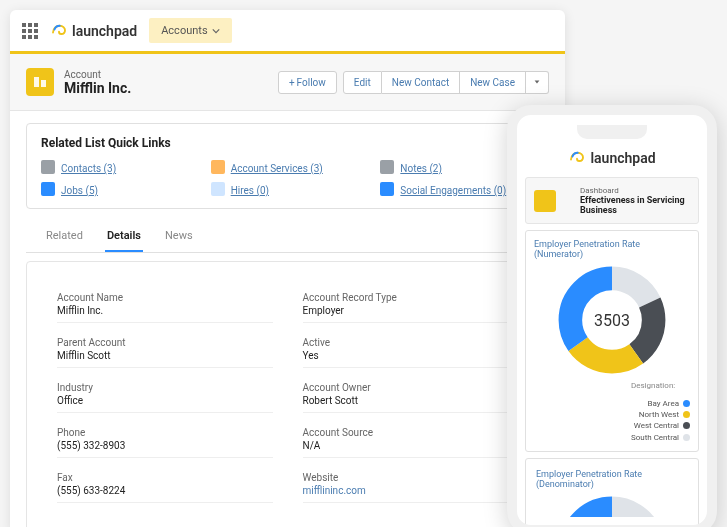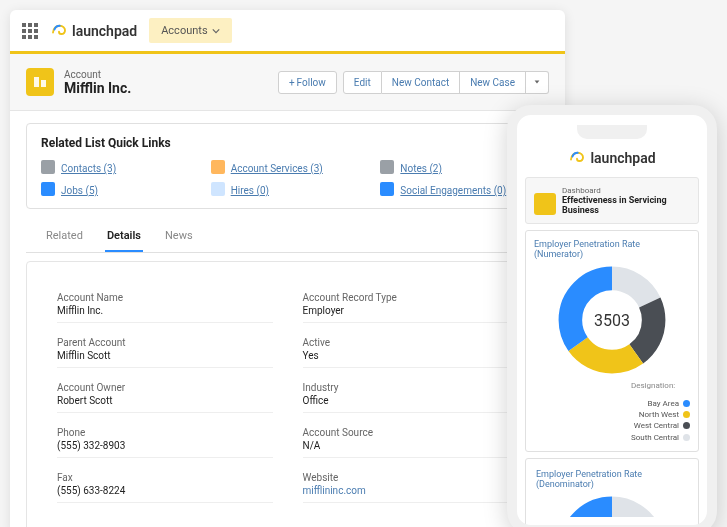--- a/index.html
+++ b/index.html
@@ -38,21 +38,21 @@
 .tab{font-size:11px;color:#888;padding:8px 2px;cursor:pointer;border-bottom:2px solid transparent}
 .tab.active{color:#222;font-weight:600;border-bottom-color:#2a8cff}
 .details{margin:8px 16px 16px;border:1px solid #e5e5e5;border-radius:4px;padding:30px;display:grid;grid-template-columns:1fr 1fr;gap:14px 30px}
 .field{border-bottom:1px solid #eee;padding-bottom:6px}
 .field-label{font-size:10px;color:#666;margin-bottom:2px}
 .field-value{font-size:10px;color:#222}
 .field-value.link{color:#4a7cb0}
 .phone{position:absolute;right:10px;top:105px;width:210px;height:430px;background:#fff;border-radius:24px;box-shadow:0 4px 24px rgba(0,0,0,0.18);padding:10px 8px 0;border:10px solid #f0f0f0;overflow:hidden}
 .phone-notch{width:70px;height:14px;background:#f0f0f0;border-radius:0 0 10px 10px;margin:0 auto -2px}
 .phone-logo{display:flex;justify-content:center;align-items:center;padding:12px 0 10px;gap:4px;font-weight:600;color:#333;font-size:14px}
-.dash-header{display:flex;align-items:flex-end;gap:6px;background:#f7f7f7;padding:8px;border:1px solid #e5e5e5;border-radius:3px;margin-bottom:6px}
+.dash-header{display:flex;align-items:center;gap:24px;background:#f7f7f7;padding:8px;border:1px solid #e5e5e5;border-radius:3px;margin-bottom:6px}
 .dash-icon{width:22px;height:22px;background:#f0c419;border-radius:3px;flex-shrink:0}
 .dash-label{font-size:8px;color:#666}
 .dash-title{font-size:9px;font-weight:700;color:#222}
 .chart-card{border:1px solid #e0e0e0;border-radius:3px;padding:8px;margin-bottom:6px}
 .chart-title{font-size:9px;color:#4a7cb0;margin-bottom:6px}
 .donut-wrap{display:flex;flex-direction:column;align-items:center}
 .donut{position:relative;width:110px;height:110px}
 .donut svg{width:110px;height:110px;transform:rotate(-90deg)}
 .donut-center{position:absolute;top:50%;left:50%;transform:translate(-50%,-50%);font-size:16px;font-weight:400;color:#333}
 .legend{align-self:flex-end;margin-top:6px;font-size:8px;color:#555}
@@ -163,26 +163,26 @@
       </div>
     <div class="field">
         <div class="field-label">Parent Account</div>
         <div class="field-value">Mifflin Scott</div>
       </div>
     <div class="field">
         <div class="field-label">Active</div>
         <div class="field-value">Yes</div>
       </div>
     <div class="field">
+        <div class="field-label">Industry</div>
+        <div class="field-value">Office</div>
+      </div>
+    <div class="field">
         <div class="field-label">Account Owner</div>
         <div class="field-value">Robert Scott</div>
-      </div>
-    <div class="field">
-        <div class="field-label">Industry</div>
-        <div class="field-value">Office</div>
       </div>
     <div class="field">
         <div class="field-label">Phone</div>
         <div class="field-value">(555) 332-8903</div>
       </div>
     <div class="field">
         <div class="field-label">Account Source</div>
         <div class="field-value">N/A</div>
       </div>
     <div class="field">

